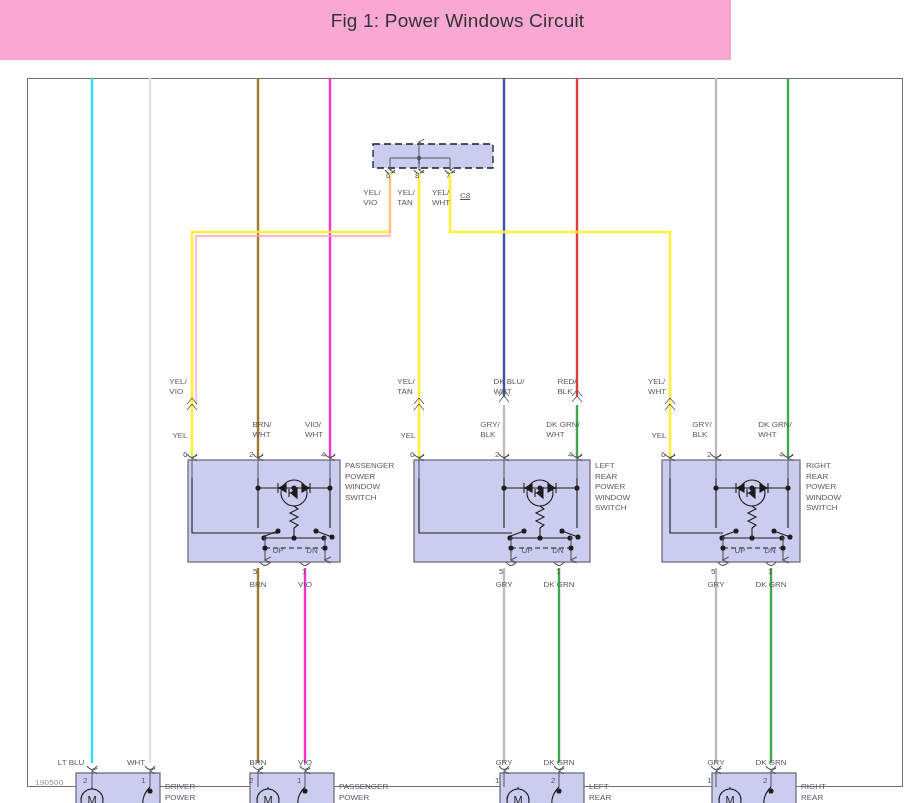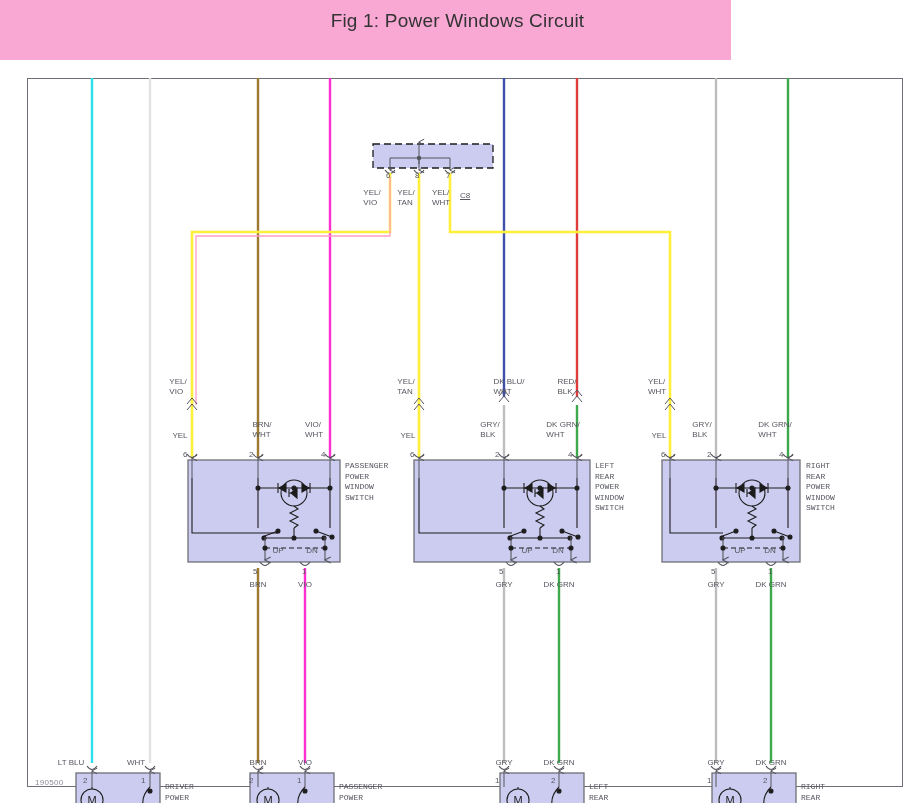--- a/index.html
+++ b/index.html
@@ -38,21 +38,21 @@
 
   .corner-code{
     position:absolute;left:35px;top:718px;
     font-size:8px;color:#8d8d99;letter-spacing:.3px;
   }
 
   
   .lbl{position:absolute;font-size:8px;color:#55555f;line-height:10px;white-space:nowrap;}
   .lbl.c{text-align:left;transform:translateX(-50%);}
   .pin{position:absolute;font-size:8px;color:#55555f;line-height:9px;white-space:nowrap;}
-  .devname{position:absolute;font-size:8px;color:#55555f;line-height:10.5px;white-space:nowrap;font-family:Liberation Mono, monospace;}
+  .devname{position:absolute;font-size:8px;color:#55555f;line-height:10.5px;white-space:nowrap;}
   .inlbl{position:absolute;font-size:8px;color:#55555f;line-height:9px;white-space:nowrap;transform:translateX(-50%);}
   .c8{position:absolute;font-size:8px;color:#55555f;text-decoration:underline;margin-top:20px;}
 </style>
 </head>
 <body>
 
 <div id="root">
 
   <div class="header-band">
     <div class="header-title">Fig 1: Power Windows Circuit</div>

